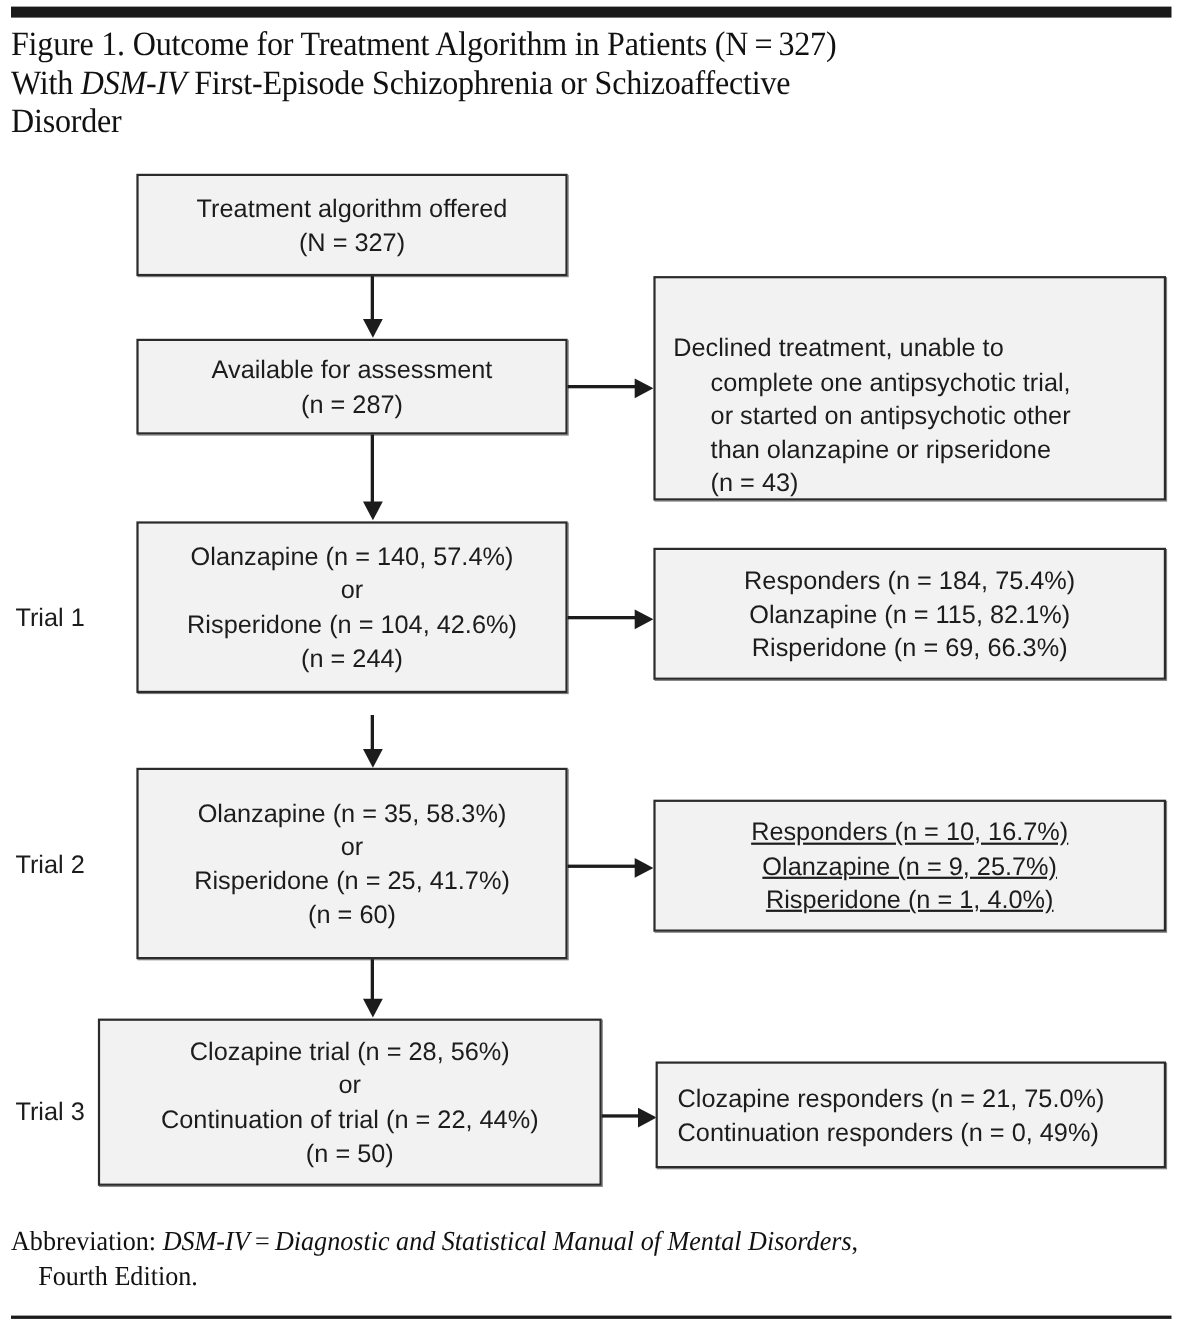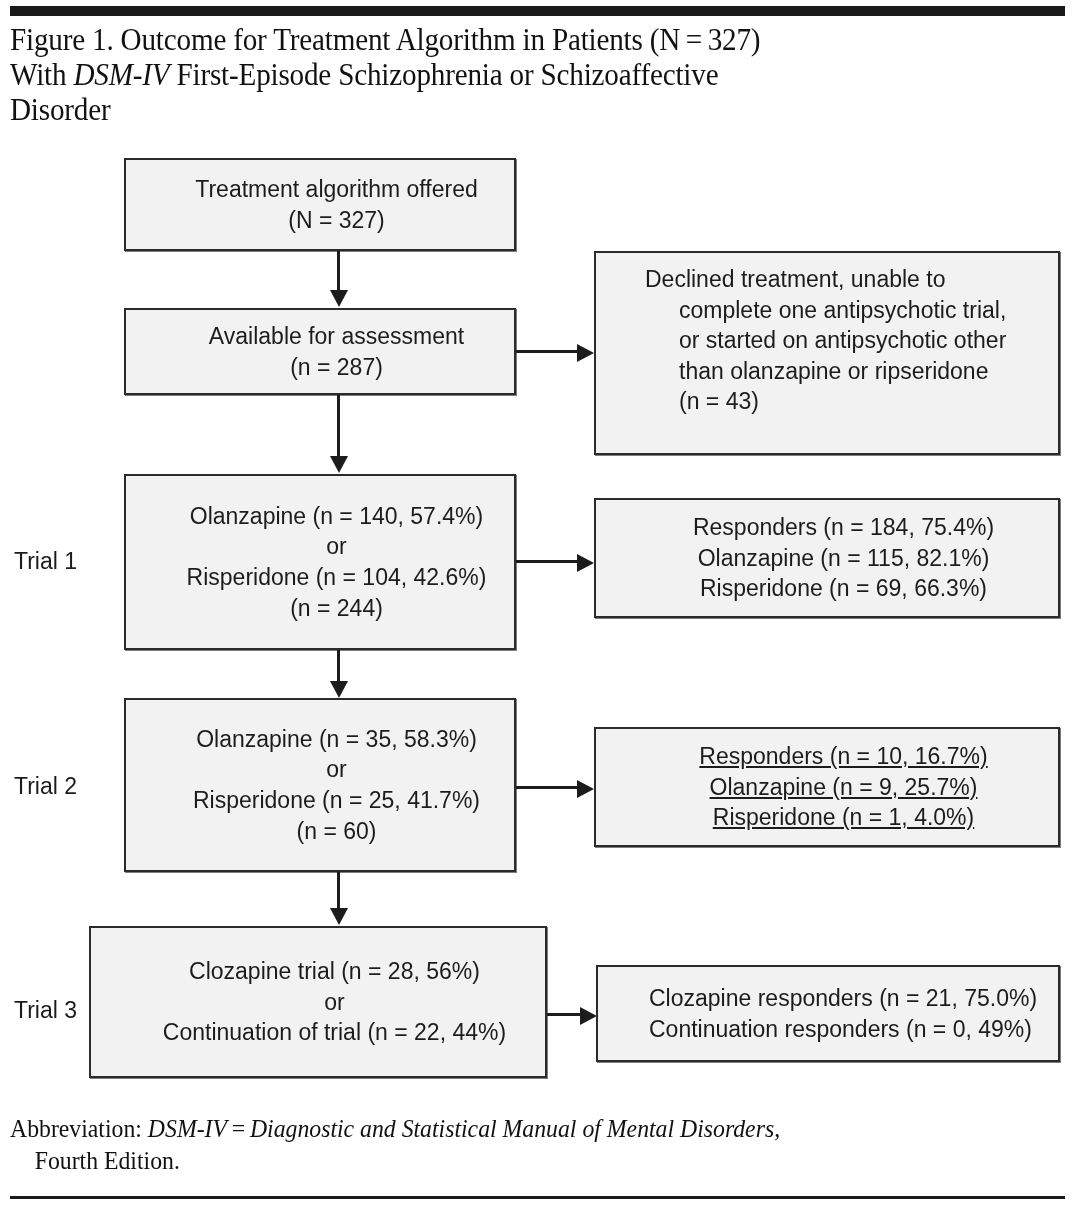--- a/index.html
+++ b/index.html
@@ -49,30 +49,30 @@
     box-sizing: border-box;
     background: #f2f2f2;
     border: 2px solid #2b2b2b;
     box-shadow: 1px 1px 0 0 #7d7d7d;
     display: flex;
     flex-direction: column;
     justify-content: center;
     font-size: 23px;
     line-height: 1.33;
     color: #1c1c1c;
-    padding-left: 33px;
   }
   .fbox .lines { padding: 0 8px; }
   .fbox.center .lines { text-align: center; }
   .fbox.hang {
     justify-content: flex-start;
   }
   .fbox.hang .lines {
     text-align: left;
     padding: 11px 10px 0 16px;
+    margin-top: 37px;
   }
   .fbox.hang .lines .ln { text-indent: 0; }
   .fbox.hang .lines .ind { padding-left: 34px; }
 
   .fbox.leftish { justify-content: center; }
   .fbox.leftish .lines { text-align: left; padding-left: 18px; }
 
   
   .trial-label {
     position: absolute;
@@ -171,21 +171,21 @@
     <div class="ln ind">than olanzapine or ripseridone</div>
     <div class="ln ind">(n = 43)</div>
   </div>
 </div>
 
 <div class="vline" style="left:337px; top:395px; height:62px;"></div>
 <div class="arrow-down" style="left:330px; top:456px;"></div>
 
 <div class="trial-label" style="left:14px; top:548px;">Trial 1</div>
 
-<div class="fbox center" style="left:124px; top:474px; width:392px; height:176px;">
+<div class="fbox center" style="left:124px; top:474px; width:392px; height:156px;">
   <div class="lines">
     <div class="ln">Olanzapine (n = 140, 57.4%)</div>
     <div class="ln">or</div>
     <div class="ln">Risperidone (n = 104, 42.6%)</div>
     <div class="ln">(n = 244)</div>
   </div>
 </div>
 
 <div class="hline" style="left:516px; top:560px; width:62px;"></div>
 <div class="arrow-right" style="left:577px; top:554px;"></div>
@@ -226,20 +226,21 @@
 <div class="vline" style="left:337px; top:872px; height:37px;"></div>
 <div class="arrow-down" style="left:330px; top:908px;"></div>
 
 <div class="trial-label" style="left:14px; top:997px;">Trial 3</div>
 
 <div class="fbox center" style="left:89px; top:926px; width:458px; height:152px;">
   <div class="lines">
     <div class="ln">Clozapine trial (n = 28, 56%)</div>
     <div class="ln">or</div>
     <div class="ln">Continuation of trial (n = 22, 44%)</div>
+    <div class="ln">(n = 50)</div>
   </div>
 </div>
 
 <div class="hline" style="left:547px; top:1013px; width:35px;"></div>
 <div class="arrow-right" style="left:580px; top:1007px;"></div>
 
 <div class="fbox leftish" style="left:596px; top:965px; width:464px; height:97px;">
   <div class="lines">
     <div class="ln">Clozapine responders (n = 21, 75.0%)</div>
     <div class="ln">Continuation responders (n = 0, 49%)</div>

